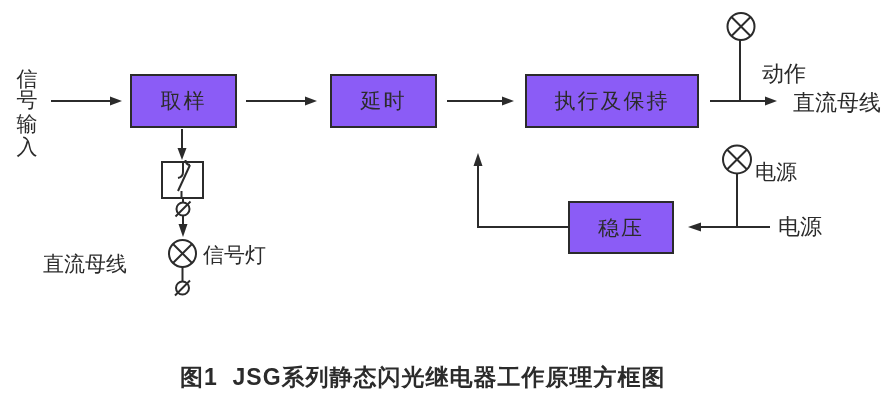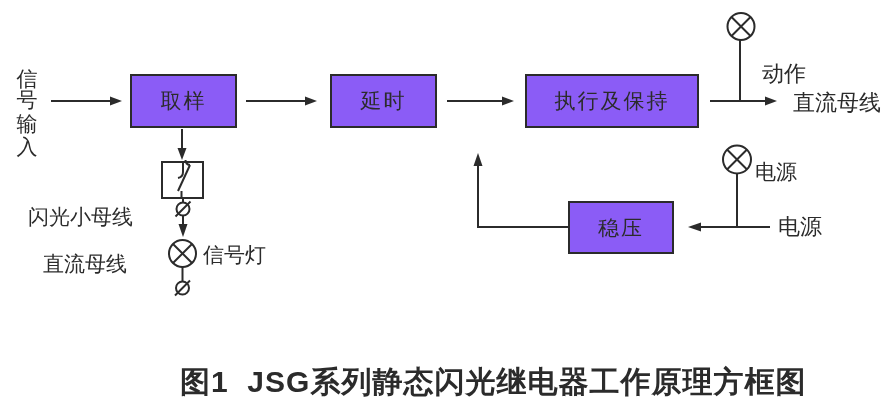--- a/index.html
+++ b/index.html
@@ -27,21 +27,21 @@
   }
   .lbl { position: absolute; color: #2b2b2b; white-space: pre; line-height: 1.1; }
   .vertical {
     writing-mode: vertical-lr;
     text-orientation: upright;
     letter-spacing: 22px;
     font-size: 21px;
   }
   .fs21 { font-size: 21px; }
   .fs22 { font-size: 22px; }
-  .caption { font-size: 30px; font-weight: 700; letter-spacing: 1px; }
+  .caption { font-size: 23px; font-weight: 700; letter-spacing: 1px; }
 </style>
 </head>
 <body>
 
 <div id="stage">
 
   <svg id="wires" width="895" height="404" viewBox="0 0 895 404">
     <g stroke="#2b2b2b" stroke-width="2" fill="none">
 
       <line x1="51" y1="101" x2="111" y2="101"></line>
@@ -121,21 +121,20 @@
   </div>
   <div class="block" style="left:568px; top:201px; width:106px; height:53px;">
     <span>稳压</span>
   </div>
   <div class="block" style="left:525px; top:74px; width:174px; height:54px;">
     <span>执行及保持</span>
   </div>
 
   <div class="lbl vertical" style="left:16px; top:52px; height:200px;">信号输入</div>
 
-  <div class="lbl fs21" style="left:28px; top:205px;">闪光小母线</div>
 
   <div class="lbl fs21" style="left:43px; top:252px;">直流母线</div>
 
   <div class="lbl fs21" style="left:203px; top:243px;">信号灯</div>
 
   <div class="lbl fs22" style="left:762px; top:14px;margin-top:48px;">动作</div>
 
   <div class="lbl fs22" style="left:793px; top:91px;">直流母线</div>
 
   <div class="lbl fs21" style="left:755px; top:160px;">电源</div>

